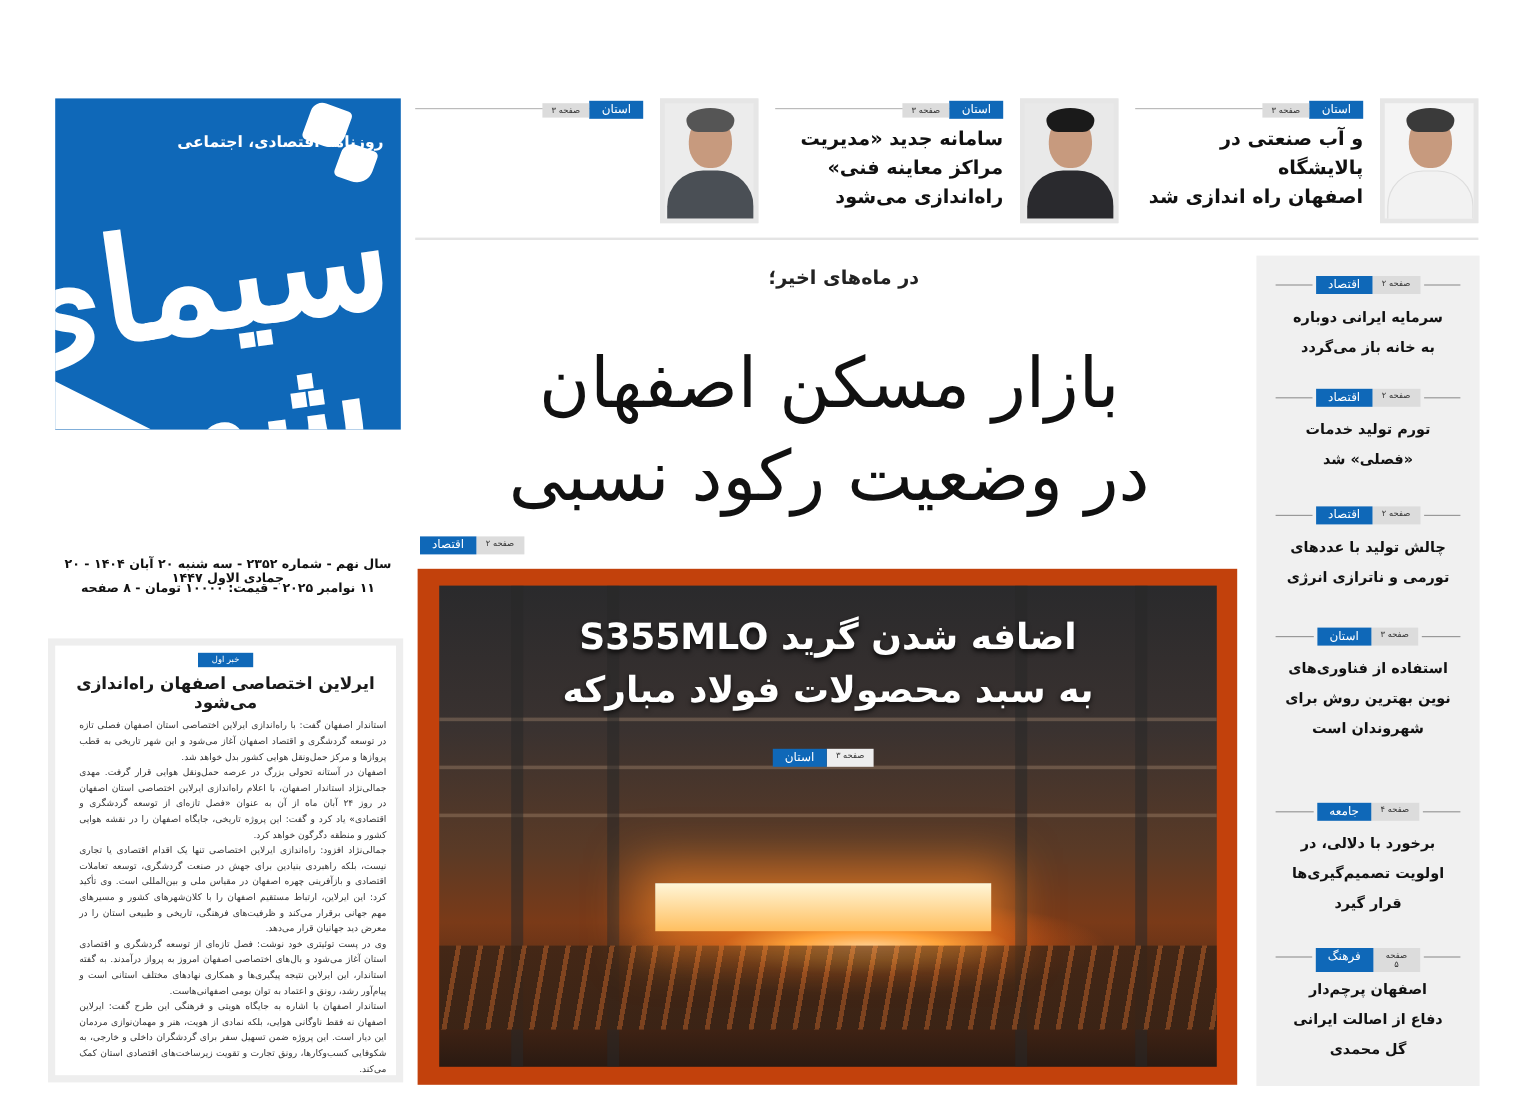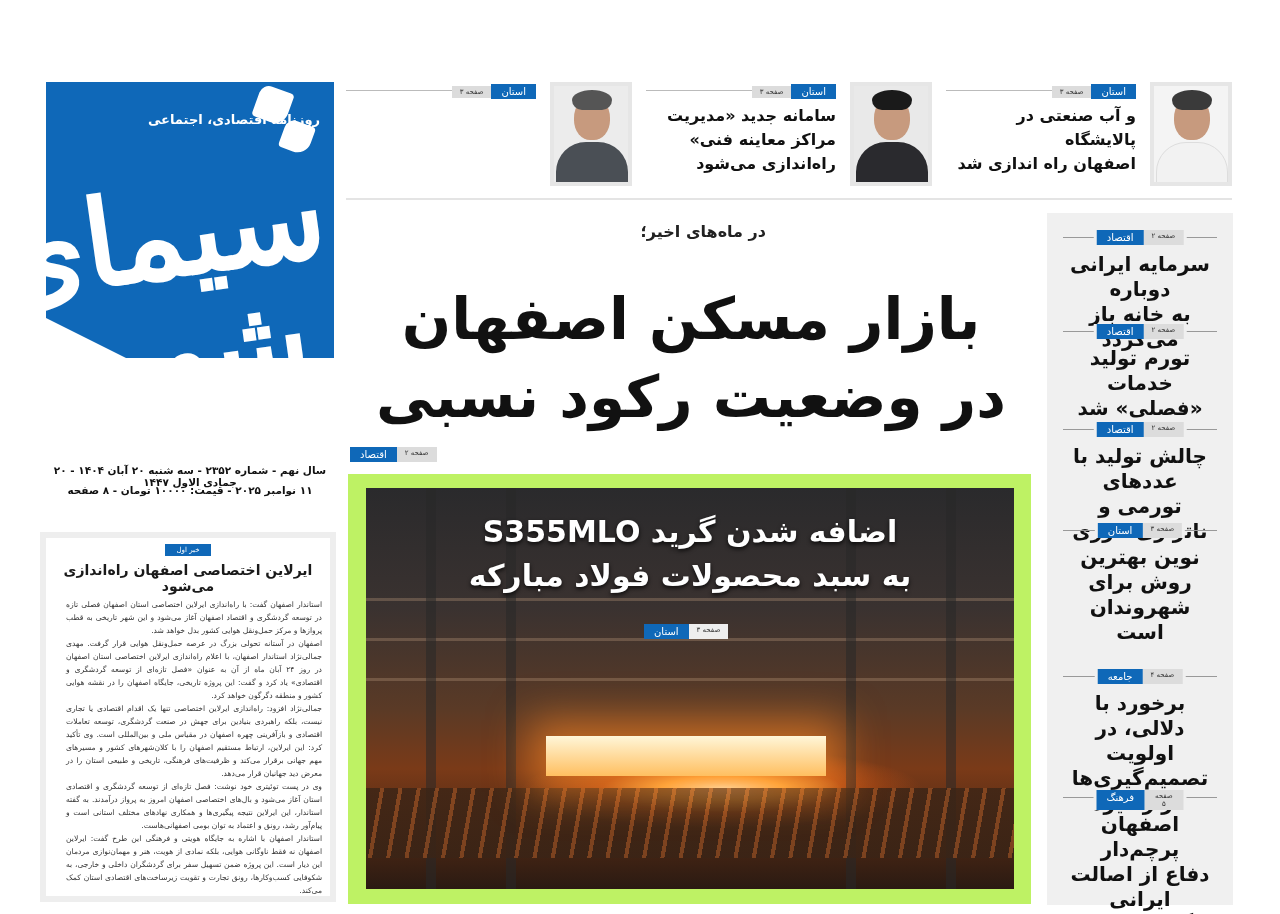--- a/index.html
+++ b/index.html
@@ -38,43 +38,43 @@
   .top-story .meta-line { position: absolute; top: 12px; height: 1px; background: #bbb; }
   .top-story h4 { position: absolute; right: 96px; top: 26px; font-size: 16px; font-weight: bold; line-height: 24px; text-align: right; color: #111; }
 
   .badge-sec { background: #0f68b8; color: #fff; font-size: 10px; padding: 2px 10px; display: inline-block; }
   .badge-page { background: #dcdcdc; color: #333; font-size: 7px; padding: 2px 8px; display: inline-block; }
 
   .top-divider { position: absolute; left: 346px; top: 198px; width: 886px; height: 2px; background: #e4e4e4; }
 
   
   .kicker { position: absolute; left: 346px; top: 222px; width: 420px; text-align: right; font-size: 16px; font-weight: bold; color: #222; }
-  .headline { position: absolute; left: 346px; top: 280px; width: 690px; text-align: center; font-size: 58px; font-weight: bold; line-height: 78px; color: #111; letter-spacing: -1px; }
+  .headline { position: absolute; left: 346px; top: 280px; width: 690px; text-align: center; font-size: 58px; font-weight: normal; line-height: 78px; color: #111; letter-spacing: -1px; }
   .headline-meta { position: absolute; left: 350px; top: 447px; display: flex; }
 
   
-  .photo-frame { position: absolute; left: 348px; top: 474px; width: 683px; height: 430px; background: #bef264; }
+  .photo-frame { position: absolute; left: 348px; top: 474px; width: 683px; height: 430px; background: #c2410c; }
   .photo-inner { position: absolute; left: 18px; top: 14px; width: 648px; height: 401px; overflow: hidden;
     background:
       radial-gradient(ellipse 200px 40px at 55% 75%, #fff3c8 0%, #ffb347 30%, rgba(220,90,20,0.6) 60%, rgba(0,0,0,0) 100%),
       linear-gradient(180deg, #2a2a2c 0%, #3a3230 30%, #5a3a26 55%, #7a3a18 70%, #2a1a12 100%); }
   .photo-inner .beam { position: absolute; left: 0; right: 0; height: 3px; background: rgba(180,150,120,0.35); }
   .photo-inner .col { position: absolute; top: 0; bottom: 0; width: 10px; background: rgba(40,40,40,0.55); }
   .photo-inner .slab { position: absolute; left: 180px; top: 248px; width: 280px; height: 40px; background: linear-gradient(180deg, #fff6d8, #ffbf60); box-shadow: 0 0 40px 16px rgba(255,140,40,0.6); }
   .photo-inner .rollers { position: absolute; left: 0; right: 0; top: 300px; height: 70px; background: repeating-linear-gradient(100deg, #3a2416 0 14px, #8a4a22 14px 18px); opacity: 0.8; }
   .photo-title { position: absolute; left: 0; right: 0; top: 22px; text-align: center; color: #fff; font-size: 30px; font-weight: bold; line-height: 44px; text-shadow: 0 2px 4px rgba(0,0,0,0.8); }
   .photo-meta { position: absolute; left: 278px; top: 136px; display: flex; }
 
   
   .right-col { position: absolute; left: 1047px; top: 213px; width: 186px; height: 692px; background: #f0f0f0; }
   .rc-item { position: absolute; left: 0; width: 186px; text-align: center; }
   .rc-item .meta { position: relative; height: 14px; }
   .rc-item .meta .line { position: absolute; left: 16px; right: 16px; top: 7px; height: 1px; background: #999; }
   .rc-item .meta .badges { position: absolute; left: 50%; top: 0; transform: translateX(-50%); display: flex; background: #f0f0f0; padding: 0 3px; }
-  .rc-item h5 { font-size: 20px; font-weight: bold; line-height: 25px; margin-top: 8px; color: #111; padding: 0 23px; }
+  .rc-item h5 { font-size: 12px; font-weight: bold; line-height: 25px; margin-top: 8px; color: #111; padding: 0 23px; }
 </style>
 </head>
 <body>
 
 <div class="page">
 
   <div class="masthead">
     <div class="dot1"></div>
     <div class="dot3"></div>
     <div class="subtitle">روزنامه اقتصادی، اجتماعی</div>
@@ -220,20 +220,21 @@
     </div>
     <div class="rc-item" style="top:310px;">
       <div class="meta">
           <div class="line"></div>
         <div class="badges">
             <span class="badge-page">صفحه ۳</span>
             <span class="badge-sec">استان</span>
           </div>
         </div>
       <h5>
+          <div>استفاده از فناوری‌های</div>
           <div>نوین بهترین روش برای</div>
           <div>شهروندان است</div>
         </h5>
     </div>
     <div class="rc-item" style="top:456px;">
       <div class="meta">
           <div class="line"></div>
         <div class="badges">
             <span class="badge-page">صفحه ۴</span>
             <span class="badge-sec">جامعه</span>

